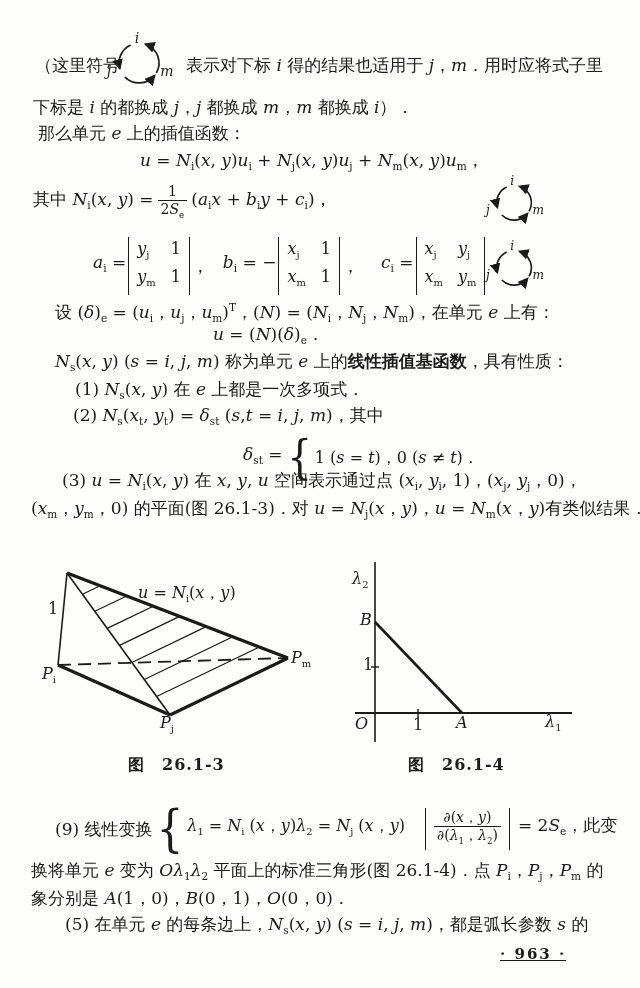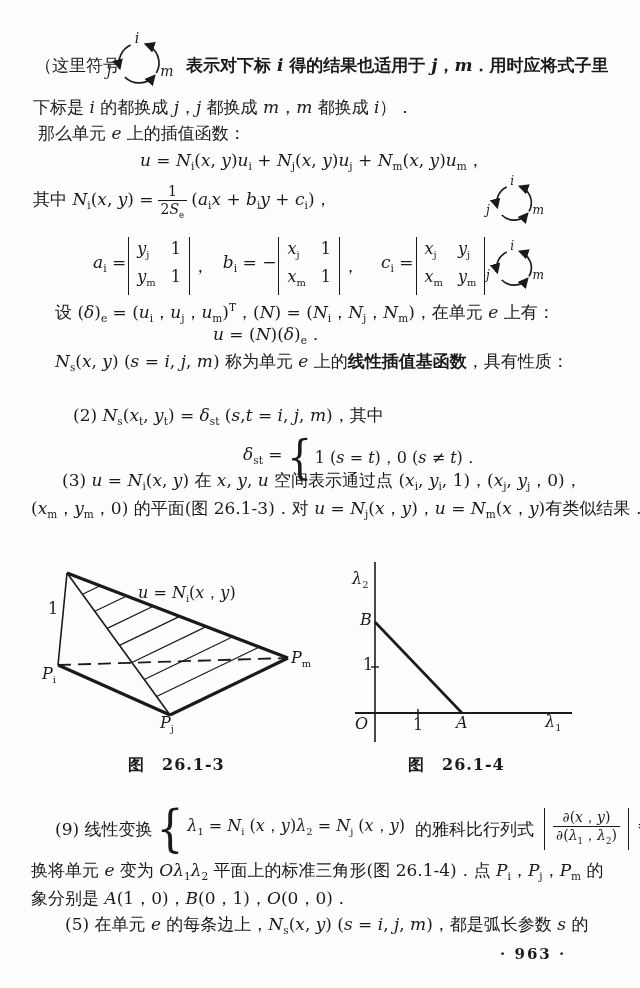--- a/index.html
+++ b/index.html
@@ -56,21 +56,21 @@
 
   <svg style="left:100px; top:29px;" width="78" height="64" viewBox="0 0 76 64">
     <text x="36" y="14" text-anchor="middle">i</text>
     <text x="8" y="47" text-anchor="middle">j</text>
     <text x="66" y="47" text-anchor="middle">m</text>
     <path d="M 29.6,15.9 A 20,20 0 0 0 18.7,39.2" fill="none" stroke="#1a1a1a" stroke-width="1.7" marker-end="url(#arrh)"></path>
     <path d="M 23.9,48.1 A 20,20 0 0 0 53.3,46.9" fill="none" stroke="#1a1a1a" stroke-width="1.7" marker-end="url(#arrh)"></path>
     <path d="M 55.3,44 A 20,20 0 0 0 44.8,15.2" fill="none" stroke="#1a1a1a" stroke-width="1.7" marker-end="url(#arrh)"></path>
   </svg>
 
-  <div class="line" style="left:186px; top:53px;font-weight:bold;"><span>表示对下标 </span><span class="it">i</span><span> 得的结果也适用于 </span><span class="it">j</span><span>，</span><span class="it">m</span><span>．用时应将式子里</span></div>
+  <div class="line" style="left:186px; top:53px;"><span>表示对下标 </span><span class="it">i</span><span> 得的结果也适用于 </span><span class="it">j</span><span>，</span><span class="it">m</span><span>．用时应将式子里</span></div>
   <div class="line" style="left:38px; top:121px;"><span>那么单元 </span><span class="it">e</span><span> 上的插值函数：</span></div>
   <div class="line" style="left:33px; top:95px;"><span>下标是 </span><span class="it">i</span><span> 的都换成 </span><span class="it">j</span><span>，</span><span class="it">j</span><span> 都换成 </span><span class="it">m</span><span>，</span><span class="it">m</span><span> 都换成 </span><span class="it">i</span><span>）．</span></div>
 
   <div class="line" style="left:140px; top:148px;"><span class="it">u</span><span> = </span><span class="it">N</span><sub>i</sub><span>(</span><span class="it">x</span><span>, </span><span class="it">y</span><span>)</span><span class="it">u</span><sub>i</sub><span> + </span><span class="it">N</span><sub>j</sub><span>(</span><span class="it">x</span><span>, </span><span class="it">y</span><span>)</span><span class="it">u</span><sub>j</sub><span> + </span><span class="it">N</span><sub>m</sub><span>(</span><span class="it">x</span><span>, </span><span class="it">y</span><span>)</span><span class="it">u</span><sub>m</sub><span>，</span></div>
 
   <div class="line mrow" style="left:33px; top:183px; height:40px;">
     <span><span>其中 </span><span class="it">N</span><sub>i</sub><span>(</span><span class="it">x</span><span>, </span><span class="it">y</span><span>) = </span></span>
     <span class="frac">
       <span class="num"><span>1</span></span>
       <span class="den"><span>2</span><span class="it">S</span><sub>e</sub></span>
@@ -121,20 +121,21 @@
     <text x="8" y="47" text-anchor="middle">j</text>
     <text x="66" y="47" text-anchor="middle">m</text>
     <path d="M 29.6,15.9 A 20,20 0 0 0 18.7,39.2" fill="none" stroke="#1a1a1a" stroke-width="1.9" marker-end="url(#arrh)"></path>
     <path d="M 23.9,48.1 A 20,20 0 0 0 53.3,46.9" fill="none" stroke="#1a1a1a" stroke-width="1.9" marker-end="url(#arrh)"></path>
     <path d="M 55.3,44 A 20,20 0 0 0 44.8,15.2" fill="none" stroke="#1a1a1a" stroke-width="1.9" marker-end="url(#arrh)"></path>
   </svg>
 
   <div class="line" style="left:55px; top:295px;"><span>设 (</span><span class="it">δ</span><span>)</span><sub>e</sub><span> = (</span><span class="it">u</span><sub>i</sub><span>，</span><span class="it">u</span><sub>j</sub><span>，</span><span class="it">u</span><sub>m</sub><span>)</span><sup>T</sup><span>，(</span><span class="it">N</span><span>) = (</span><span class="it">N</span><sub>i</sub><span>，</span><span class="it">N</span><sub>j</sub><span>，</span><span class="it">N</span><sub>m</sub><span>)，在单元 </span><span class="it">e</span><span> 上有：</span></div>
   <div class="line" style="left:213px; top:322px;"><span class="it">u</span><span> = (</span><span class="it">N</span><span>)(</span><span class="it">δ</span><span>)</span><sub>e</sub><span>．</span></div>
   <div class="line" style="left:55px; top:349px;"><span class="it">N</span><sub>s</sub><span>(</span><span class="it">x</span><span>, </span><span class="it">y</span><span>) (</span><span class="it">s</span><span> = </span><span class="it">i</span><span>, </span><span class="it">j</span><span>, </span><span class="it">m</span><span>) 称为单元 </span><span class="it">e</span><span> 上的</span><span class="bd">线性插值基函数</span><span>，具有性质：</span></div>
+  <div class="line" style="left:75px; top:377px;"><span>(1) </span><span class="it">N</span><sub>s</sub><span>(</span><span class="it">x</span><span>, </span><span class="it">y</span><span>) 在 </span><span class="it">e</span><span> 上都是一次多项式．</span></div>
   <div class="line" style="left:73px; top:403px;"><span>(2) </span><span class="it">N</span><sub>s</sub><span>(</span><span class="it">x</span><sub>t</sub><span>, </span><span class="it">y</span><sub>t</sub><span>) = </span><span class="it">δ</span><sub>st</sub><span> (</span><span class="it">s</span><span>,</span><span class="it">t</span><span> = </span><span class="it">i</span><span>, </span><span class="it">j</span><span>, </span><span class="it">m</span><span>)，其中</span></div>
 
   <div class="line mrow" style="left:243px; top:436px; height:44px;">
     <span><span class="it">δ</span><sub>st</sub><span> = </span></span>
     <span class="brace">{</span>
     <span class="caserows">
       <span><span>1 (</span><span class="it">s</span><span> = </span><span class="it">t</span><span>)，</span></span>
       <span><span>0 (</span><span class="it">s</span><span> ≠ </span><span class="it">t</span><span>)．</span></span>
     </span>
   </div>
@@ -188,31 +189,30 @@
   <div class="cap" style="left:408px; top:755px;">图　26.1-4</div>
 
   <div class="line mrow" style="left:55px; top:800px; height:58px;">
     <span><span>(9) 线性变换</span></span>
     <span class="brace" style="font-size:50px;">{</span>
     <span class="caserows" style="line-height:23px;">
       <span><span class="it">λ</span><sub>1</sub><span> = </span><span class="it">N</span><sub>i</sub><span> (</span><span class="it">x</span><span>，</span><span class="it">y</span><span>)</span></span>
       <span><span class="it">λ</span><sub>2</sub><span> = </span><span class="it">N</span><sub>j</sub><span> (</span><span class="it">x</span><span>，</span><span class="it">y</span><span>)</span></span>
     </span>
     <span class="spacer" style="width:10px;"></span>
-    <span><span>的雅科比行列式</span></span>
     <span class="spacer" style="width:6px;"></span>
     <span class="jacbar"></span>
     <span class="frac" style="font-size:14px;">
       <span class="num"><span>∂(</span><span class="it">x</span><span>，</span><span class="it">y</span><span>)</span></span>
       <span class="den"><span>∂(</span><span class="it">λ</span><sub>1</sub><span>，</span><span class="it">λ</span><sub>2</sub><span>)</span></span>
     </span>
     <span class="jacbar"></span>
     <span class="spacer" style="width:4px;"></span>
     <span><span>= 2</span><span class="it">S</span><sub>e</sub><span>，此变</span></span>
   </div>
   <div class="line" style="left:31px; top:858px;"><span>换将单元 </span><span class="it">e</span><span> 变为 </span><span class="it">Oλ</span><sub>1</sub><span class="it">λ</span><sub>2</sub><span> 平面上的标准三角形(图 26.1-4)．点 </span><span class="it">P</span><sub>i</sub><span>，</span><span class="it">P</span><sub>j</sub><span>，</span><span class="it">P</span><sub>m</sub><span> 的</span></div>
   <div class="line" style="left:31px; top:886px;"><span>象分别是 </span><span class="it">A</span><span>(1，0)，</span><span class="it">B</span><span>(0，1)，</span><span class="it">O</span><span>(0，0)．</span></div>
 
   <div class="line" style="left:65px; top:912px;"><span>(5) 在单元 </span><span class="it">e</span><span> 的每条边上，</span><span class="it">N</span><sub>s</sub><span>(</span><span class="it">x</span><span>, </span><span class="it">y</span><span>) (</span><span class="it">s</span><span> = </span><span class="it">i</span><span>, </span><span class="it">j</span><span>, </span><span class="it">m</span><span>)，都是弧长参数 </span><span class="it">s</span><span> 的</span></div>
 
-  <div class="pgnum" style="left:500px; top:945px;">· 963 ·</div>
+  <div class="pgnum" style="left:500px; top:945px;text-decoration:underline;">· 963 ·</div>
 
 </div>
 
 </body></html>

